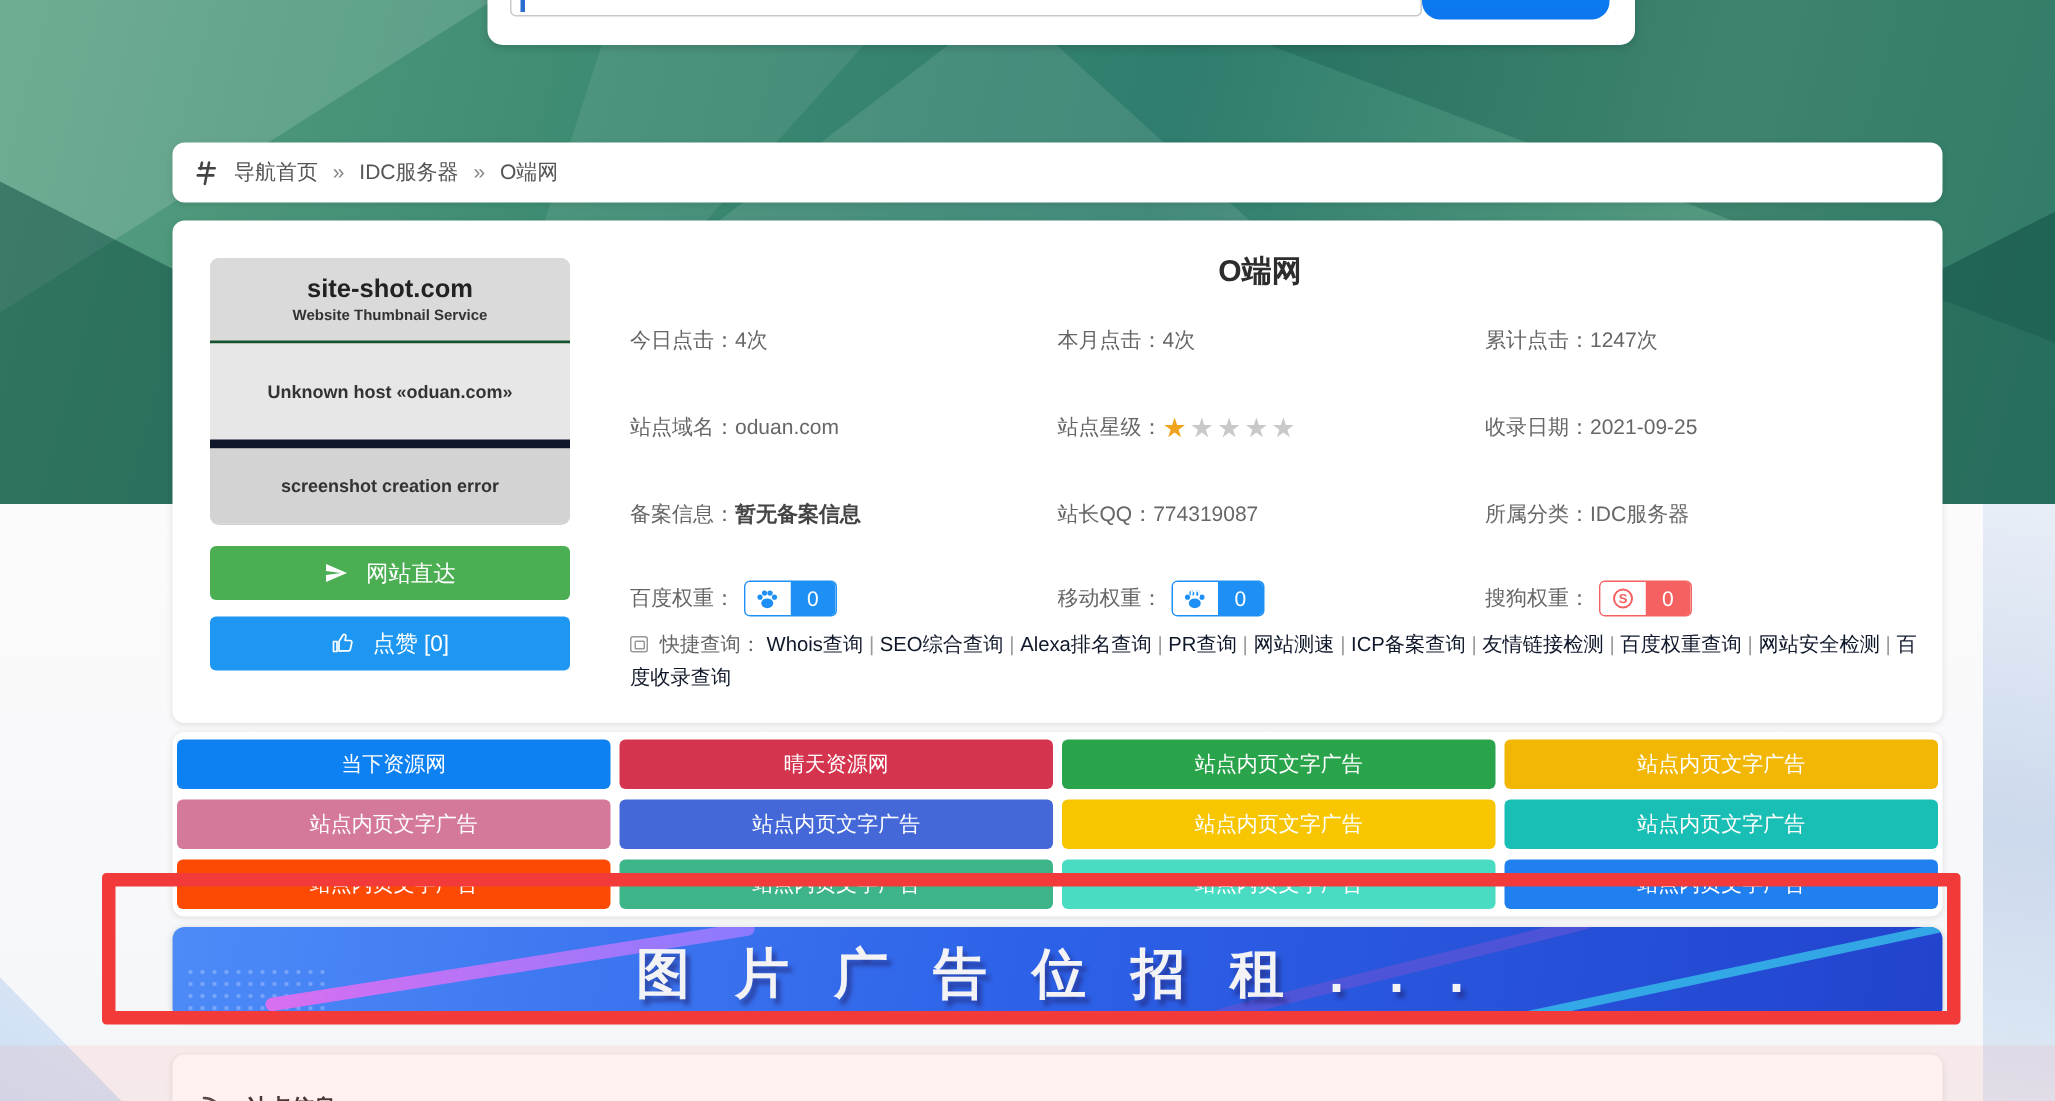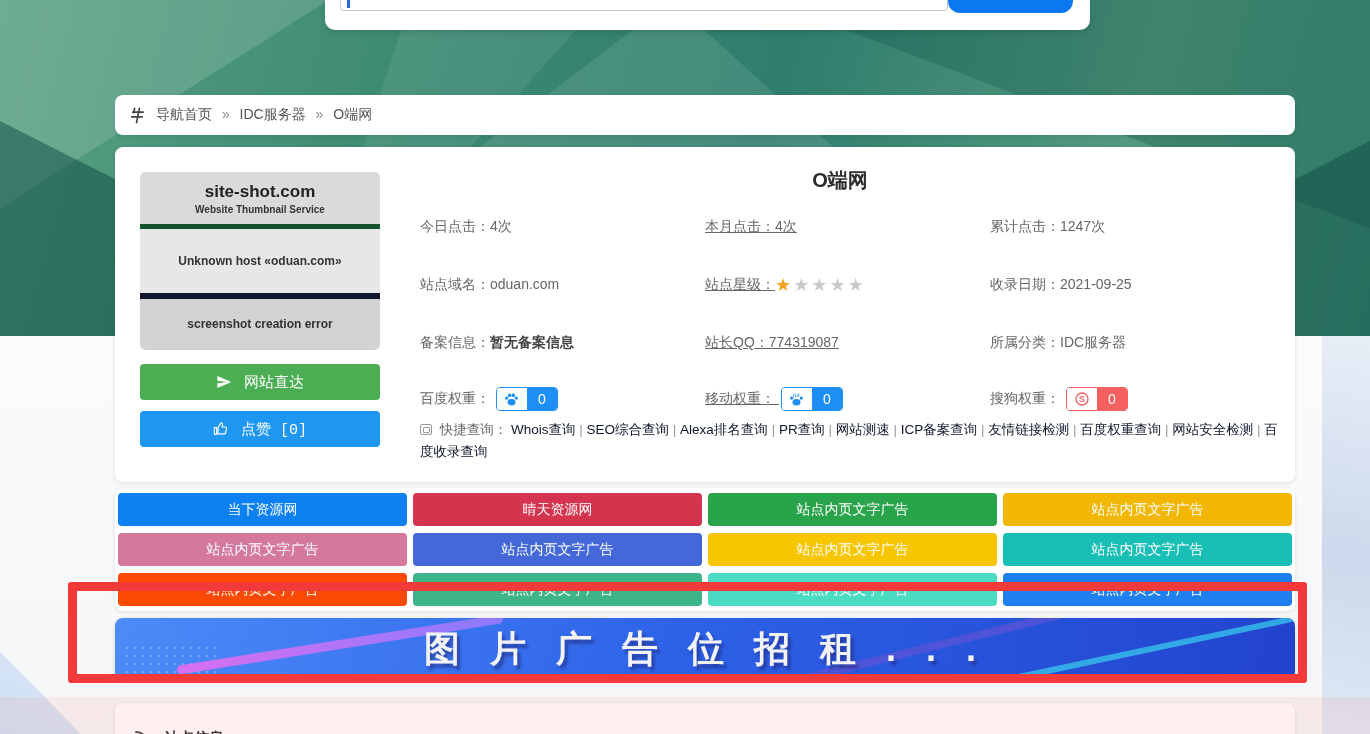--- a/index.html
+++ b/index.html
@@ -41,40 +41,40 @@
   .crumb-ico { width:17px; height:17px; margin-right:10px; flex:0 0 auto; }
   .crumb { font-size:14px; color:#555; }
   .crumb a { color:#555; text-decoration:none; }
   .crumb .sep { color:#888; margin:0 6px; }
 
   .main-card { left:115px; top:147px; width:1180px; height:335px; }
 
   
   .thumb { position:absolute; left:25px; top:25px; width:240px; height:178px; border-radius:6px; overflow:hidden;
     box-shadow:0 0 0 1px #cfcfcf inset; }
-  .thumb .band1 { height:57px; background:#dadada; border-bottom:5px solid #14532d; display:flex; flex-direction:column; align-items:center; justify-content:center; }
+  .thumb .band1 { height:57px; background:#dadada; border-bottom:2px solid #14532d; display:flex; flex-direction:column; align-items:center; justify-content:center; }
   .thumb .band2 { height:70px; background:#e7e7e7; border-bottom:6px solid #0f172a; display:flex; align-items:center; justify-content:center; }
   .thumb .band3 { height:50px; background:#d3d3d3; display:flex; align-items:center; justify-content:center; }
   .th-l1 { font-size:17px; font-weight:bold; color:#222; }
   .th-l2 { font-size:10px; font-weight:bold; color:#333; margin-top:2px; }
   .th-l3, .th-l4 { font-size:12px; font-weight:bold; color:#333; }
 
   .act-btn { position:absolute; left:25px; width:240px; height:36px; border:none; border-radius:4px; cursor:pointer;
-    color:#fff; font-size:15px; display:flex; align-items:center; justify-content:center; gap:12px; font-family:Liberation Mono, monospace; }
+    color:#fff; font-size:15px; display:flex; align-items:center; justify-content:center; gap:12px; font-family:Liberation Sans, sans-serif; }
   .visit-btn { top:217px; background:#4cae52; }
   .like-btn  { top:264px; background:#1e97f2; }
   .act-btn svg { display:block; }
 
   .site-title { position:absolute; left:290px; top:20px; width:870px; text-align:center;
     font-size:20px; font-weight:bold; color:#2d2d2d; }
 
   .stat-cell { position:absolute; font-size:14px; color:#666; white-space:nowrap; height:22px; line-height:22px; }
   .stat-cell .val { color:#666; }
   .stat-cell .val.bold { color:#444; font-weight:bold; }
-  .col1 { left:305px; } .col2 { left:590px;text-decoration:underline; } .col3 { left:875px; }
+  .col1 { left:305px; } .col2 { left:590px; } .col3 { left:875px; }
   .row1 { top:68px; } .row2 { top:126px; } .row3 { top:184px; } .row4 { top:240px; }
 
   .stars { display:inline-block; vertical-align:-2px; letter-spacing:2px; font-size:18px; line-height:18px; }
   .star { color:#c9c9c9; } .star.filled { color:#f0a41d; }
 
   .wbadge { display:inline-flex; vertical-align:middle; height:24px; border-radius:4px; overflow:hidden; margin-left:2px; }
   .wbadge .ico { width:30px; display:flex; align-items:center; justify-content:center; background:#fff; position:relative; }
   .wbadge .num { width:30px; display:flex; align-items:center; justify-content:center; color:#fff; font-size:14px; }
   .wbadge.blue { border:1px solid #1e90f5; } .wbadge.blue .num { background:#1e90f5; }
   .wbadge.red  { border:1px solid #f56060; } .wbadge.red  .num { background:#f56060; }

